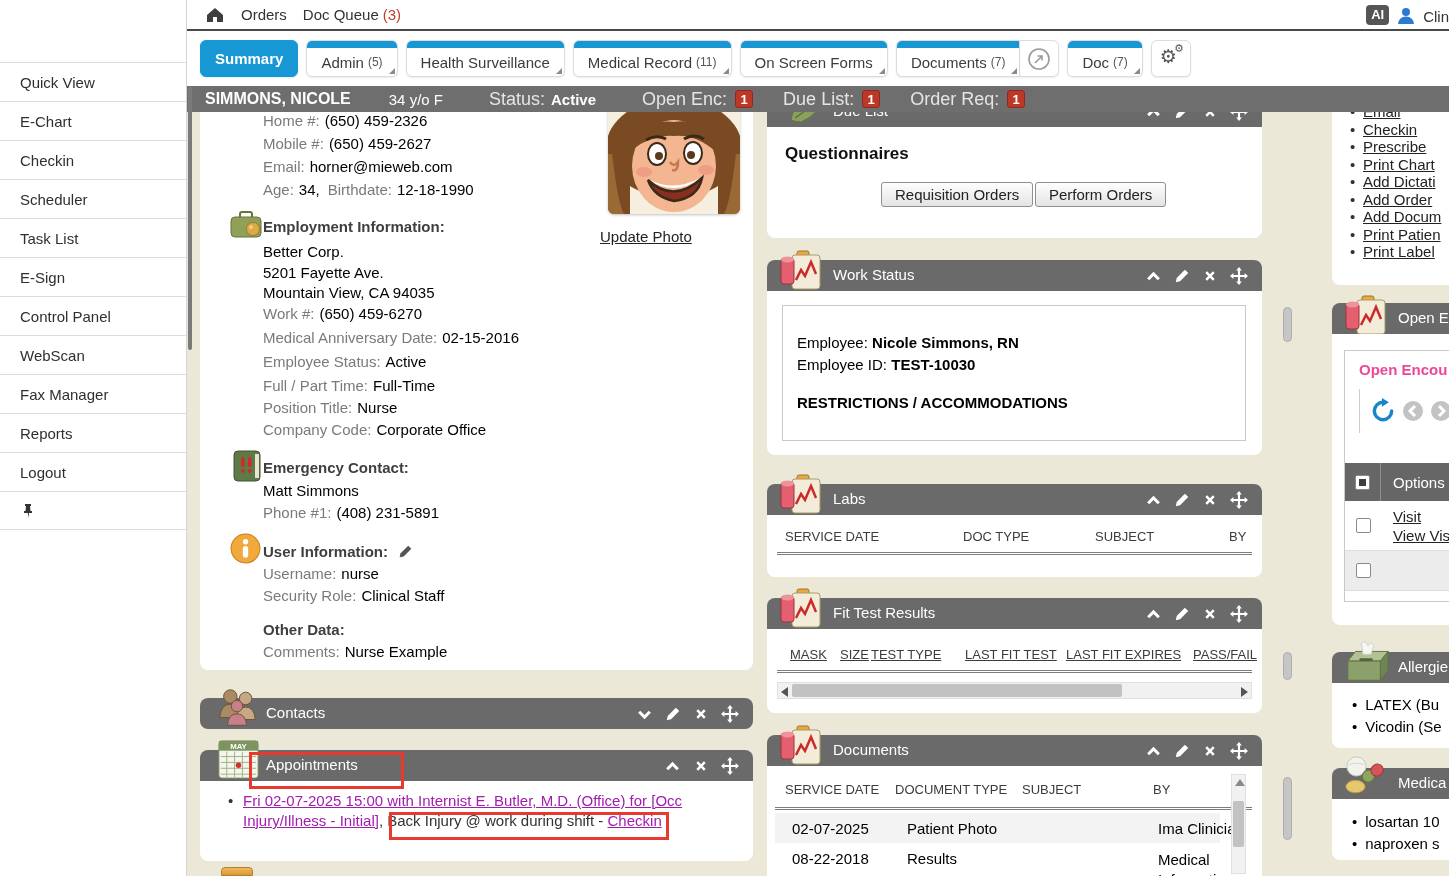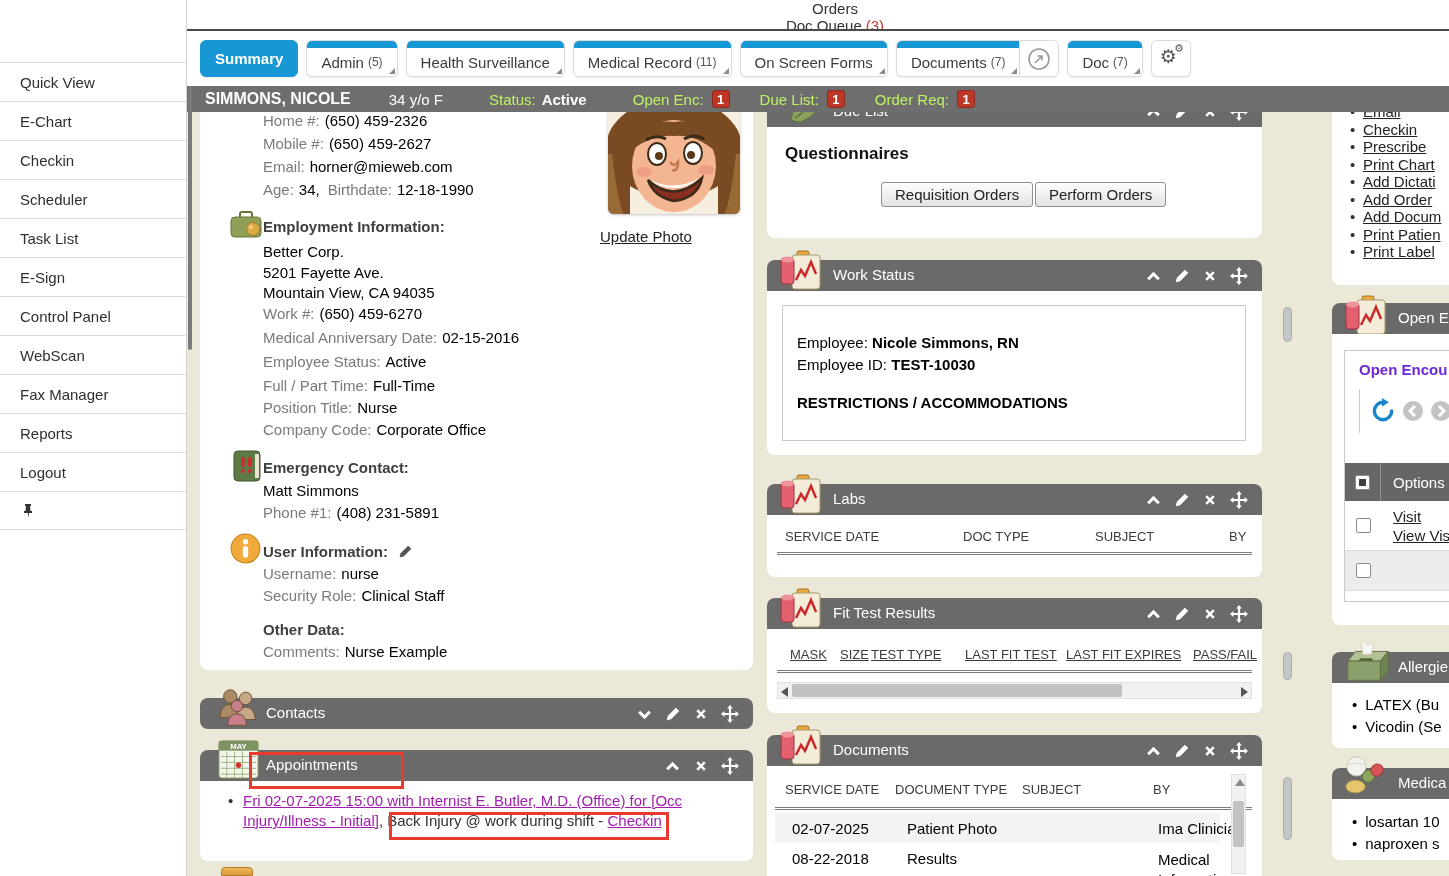--- a/index.html
+++ b/index.html
@@ -10,24 +10,24 @@
   
   .sidebar { position:absolute; left:0; top:0; width:187px; height:876px; background:#fff;
     border-right:1px solid #d4d4d4; padding-top:62px; z-index:3; }
   .sb-item { height:39px; line-height:39px; padding-left:20px; font-size:15px; color:#2f2f2f;
     border-top:1px solid #ddd; cursor:pointer; white-space:nowrap; }
   .sb-item:last-child { border-bottom:1px solid #ddd; }
   .sb-pin { display:flex; align-items:center; }
 
   
   .topbar { position:absolute; left:187px; top:0; width:1262px; height:31px; background:#fff;
-    border-bottom:2px solid #4a4a4a; display:flex; align-items:center; padding:0 0 0 18px; overflow:hidden; z-index:4;flex-direction:column; }
+    border-bottom:2px solid #4a4a4a; display:flex; align-items:center; padding:0 0 0 18px; overflow:hidden; z-index:4; }
   .crumb { font-size:15px; color:#333; margin-left:16px; cursor:pointer; white-space:nowrap; }
   .crumb-count { color:#c23b2b; margin-left:4px; }
-  .topbar-right { margin-left:auto; display:flex; align-items:flex-start; gap:8px; padding-right:0; }
+  .topbar-right { margin-left:auto; display:flex; align-items:flex-end; gap:8px; padding-right:0; }
   .ai-badge { background:#555; color:#fff; font-weight:bold; font-size:13px; border-radius:4px;
     padding:2px 5px; line-height:16px; }
   .top-user { font-size:15px; color:#333; white-space:nowrap; }
 
   
   .tabbar { position:absolute; left:187px; top:33px; width:1262px; height:53px; background:#fff;
     display:flex; align-items:flex-start; padding:7px 0 0 13px; gap:8px; z-index:4; }
   .tab { position:relative; height:37px; border-radius:6px; background:#fff;
     border:1px solid #dcdcdc; box-shadow:0 1px 2px rgba(0,0,0,.08);
     display:flex; align-items:center; padding:7px 14px 0 14px; font-size:15px; color:#3c3c3c;
@@ -46,21 +46,21 @@
   .chip.gearbtn { border-radius:6px; }
   .gears { position:relative; width:22px; height:22px; }
   .gears::before { content:"\2699"; position:absolute; left:0; top:-3px; font-size:19px; color:#555; }
   .gears::after { content:"\2699"; position:absolute; right:-2px; top:-6px; font-size:11px; color:#555; }
 
   
   .patientbar { position:absolute; left:187px; top:86px; width:1262px; height:26px; background:#6e6e6e;
     display:flex; align-items:center; padding:0 18px; z-index:10; overflow:hidden; }
   .pb-name { color:#fff; font-weight:bold; font-size:16px; white-space:nowrap; }
   .pb-agesex { color:#fff; font-size:15px; margin-left:38px; white-space:nowrap; }
-  .pb-label { color:#bef264; font-size:15px; white-space:nowrap; }
+  .pb-label { color:#e5e5e5; font-size:18px; white-space:nowrap; }
   .pb-value { color:#fff; font-weight:bold; font-size:15px; margin-left:6px; }
   .pb-badge { width:18px; height:18px; background:#bc3726; border:1px solid #8e2a1f; border-radius:3px;
     color:#fff; font-weight:bold; font-size:13px; display:flex; align-items:center; justify-content:center;
     margin-left:8px; }
   .ml46 { margin-left:46px; } .ml30 { margin-left:30px; }
 
   
   .main-vscroll { position:absolute; left:188px; top:86px; width:4px; height:264px; background:#7a7a7a;
     z-index:11; border-radius:2px; }
 
@@ -584,21 +584,21 @@
     </div>
 
     <div class="ph" style="left:1145px;top:191px;width:170px;border-radius:8px 0 0 0;">
       <svg class="bigicon" style="left:11px;top:-10px" width="46" height="46">
           <use href="#sym-panel-chart"></use>
         </svg>
       <span class="pt">Open E</span>
     </div>
     <div class="pw" style="left:1145px;top:222px;width:170px;height:291px;border-radius:0 0 0 8px;">
       <div class="innerbox" style="left:12px;top:16px;width:300px;height:252px;">
-        <div class="abs" style="left:14px;top:10px;font-size:15px;font-weight:bold;color:#6d28d9;white-space:nowrap;">Open Encou</div>
+        <div class="abs" style="left:14px;top:10px;font-size:15px;font-weight:bold;color:#ec4899;white-space:nowrap;">Open Encou</div>
         <div class="toolbar abs" style="left:14px;top:38px;">
           <svg width="26" height="26" viewBox="0 0 24 24">
             <path d="M12 4 a8 8 0 1 0 8 8" fill="none" stroke="#1a86c9" stroke-width="3.2" stroke-linecap="round"></path>
             <polygon points="11,0 11,8 17.5,4" fill="#1a86c9"></polygon>
           </svg>
           <svg width="22" height="22" viewBox="0 0 22 22">
               <circle cx="11" cy="11" r="10" fill="#c3c3c3"></circle>
               <path d="M13 6 L8 11 L13 16" fill="none" stroke="#fff" stroke-width="3"></path>
             </svg>
           <svg width="22" height="22" viewBox="0 0 22 22">

